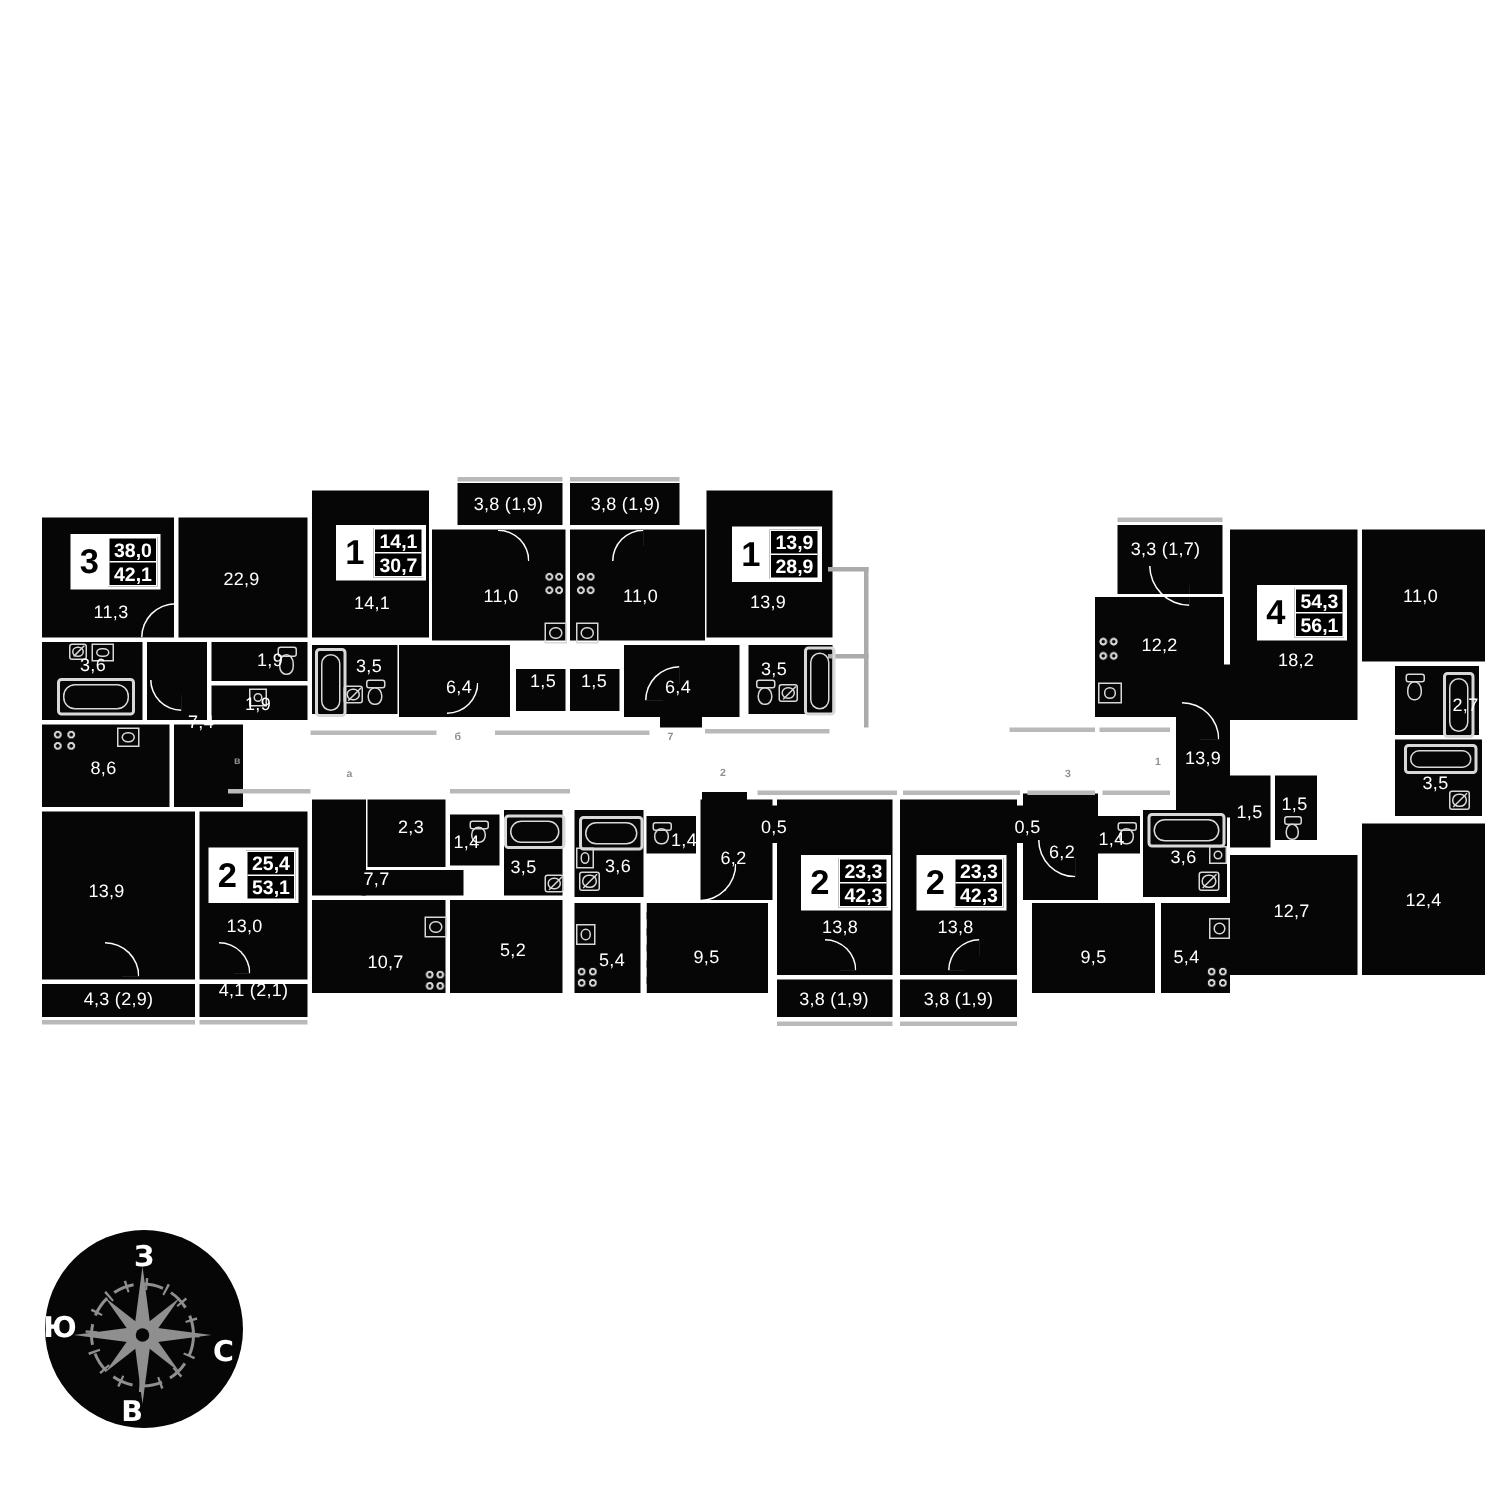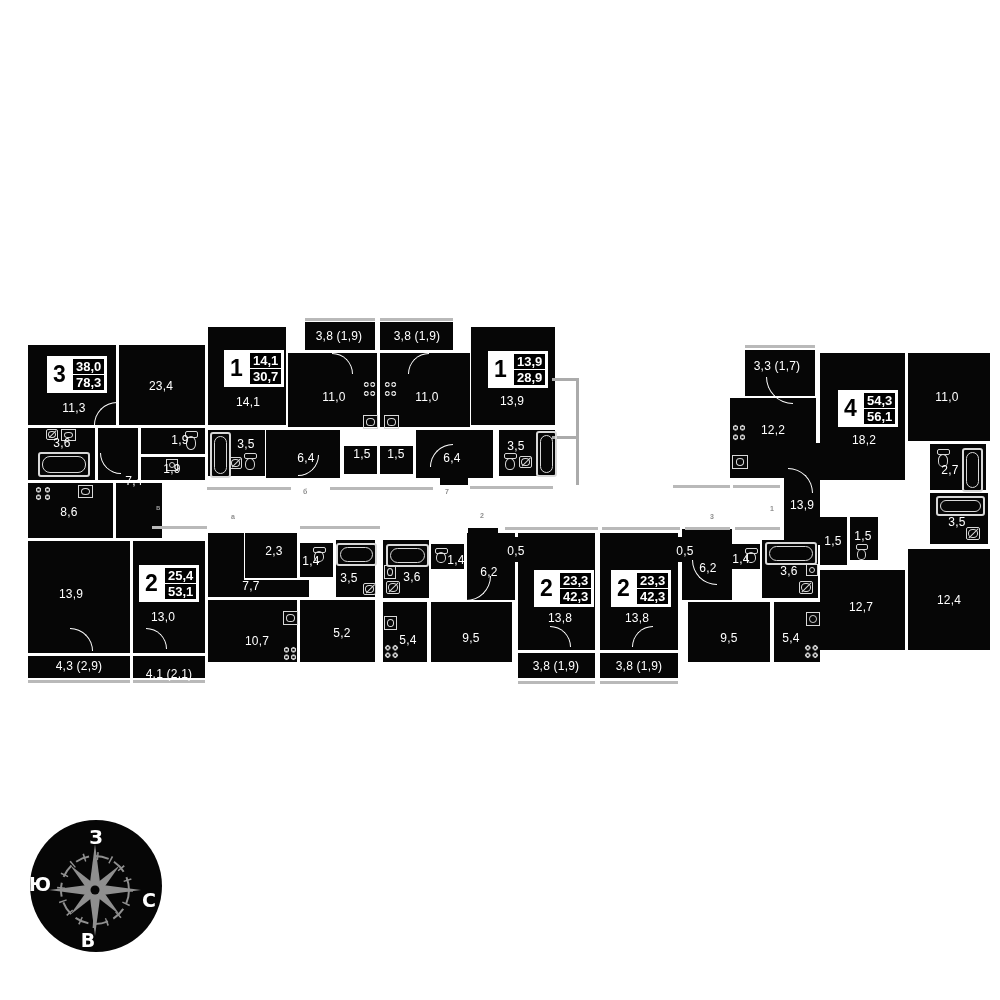--- a/index.html
+++ b/index.html
@@ -140,21 +140,21 @@
   <div class="gline" style="left:745px;top:345px;width:70px"></div>
   <div class="gline" style="left:28px;top:680px;width:102px"></div>
   <div class="gline" style="left:133px;top:680px;width:72px"></div>
   <div class="gline" style="left:518px;top:681px;width:77px"></div>
   <div class="gline" style="left:600px;top:681px;width:78px"></div>
 
   <div class="alabel" style="left:47px;top:356px">
     <div class="d">3</div>
     <div class="n">
         <span>38,0</span>
-        <span>78,3</span>
+        <span>42,1</span>
       </div>
   </div>
   <div class="alabel" style="left:139px;top:565px">
     <div class="d">2</div>
     <div class="n">
         <span>25,4</span>
         <span>53,1</span>
       </div>
   </div>
   <div class="alabel" style="left:224px;top:350px">
@@ -187,47 +187,47 @@
   </div>
   <div class="alabel" style="left:611px;top:570px">
     <div class="d">2</div>
     <div class="n">
         <span>23,3</span>
         <span>42,3</span>
       </div>
   </div>
 
   <span class="ra" style="left:74px;top:408px">11,3</span>
-  <span class="ra" style="left:161px;top:386px">23,4</span>
+  <span class="ra" style="left:161px;top:386px">22,9</span>
   <span class="ra" style="left:62px;top:443px">3,6</span>
   <span class="ra" style="left:180px;top:440px">1,9</span>
   <span class="ra" style="left:172px;top:469px">1,9</span>
   <span class="ra" style="left:69px;top:512px">8,6</span>
   <span class="ra" style="left:134px;top:481px">7,4</span>
   <span class="ra" style="left:71px;top:594px">13,9</span>
   <span class="ra" style="left:79px;top:666px">4,3 (2,9)</span>
   <span class="ra" style="left:163px;top:617px">13,0</span>
-  <span class="ra" style="left:169px;top:674px">4,1 (2,1)</span>
+  <span class="ra" style="left:169px;top:660px">4,1 (2,1)</span>
   <span class="ra" style="left:248px;top:402px">14,1</span>
   <span class="ra" style="left:339px;top:336px">3,8 (1,9)</span>
   <span class="ra" style="left:334px;top:397px">11,0</span>
   <span class="ra" style="left:246px;top:444px">3,5</span>
   <span class="ra" style="left:306px;top:458px">6,4</span>
   <span class="ra" style="left:362px;top:454px">1,5</span>
   <span class="ra" style="left:417px;top:336px">3,8 (1,9)</span>
   <span class="ra" style="left:427px;top:397px">11,0</span>
   <span class="ra" style="left:512px;top:401px">13,9</span>
   <span class="ra" style="left:396px;top:454px">1,5</span>
   <span class="ra" style="left:452px;top:458px">6,4</span>
   <span class="ra" style="left:516px;top:446px">3,5</span>
   <span class="ra" style="left:777px;top:366px">3,3 (1,7)</span>
   <span class="ra" style="left:773px;top:430px">12,2</span>
   <span class="ra" style="left:864px;top:440px">18,2</span>
   <span class="ra" style="left:947px;top:397px">11,0</span>
-  <span class="ra" style="left:950px;top:470px">2,7</span>
+  <span class="ra" style="left:977px;top:470px">2,7</span>
   <span class="ra" style="left:957px;top:522px">3,5</span>
   <span class="ra" style="left:802px;top:505px">13,9</span>
   <span class="ra" style="left:833px;top:541px">1,5</span>
   <span class="ra" style="left:863px;top:536px">1,5</span>
   <span class="ra" style="left:861px;top:607px">12,7</span>
   <span class="ra" style="left:949px;top:600px">12,4</span>
   <span class="ra" style="left:274px;top:551px">2,3</span>
   <span class="ra" style="left:251px;top:586px">7,7</span>
   <span class="ra" style="left:311px;top:561px">1,4</span>
   <span class="ra" style="left:349px;top:578px">3,5</span>

